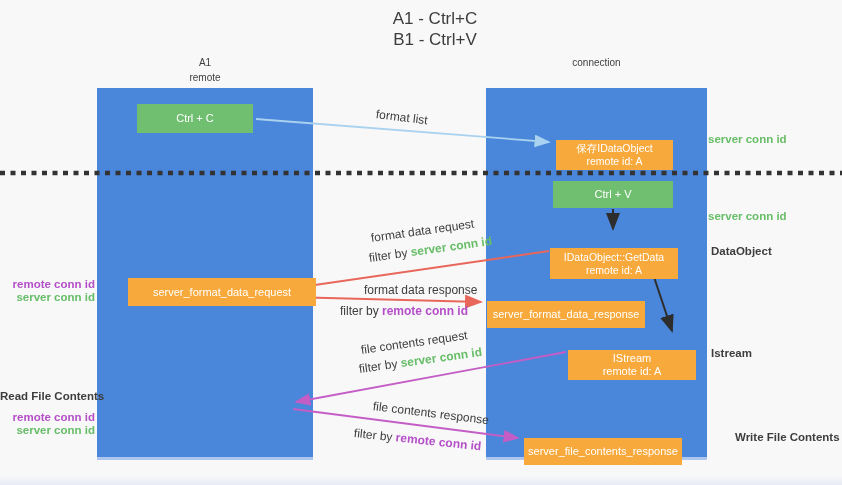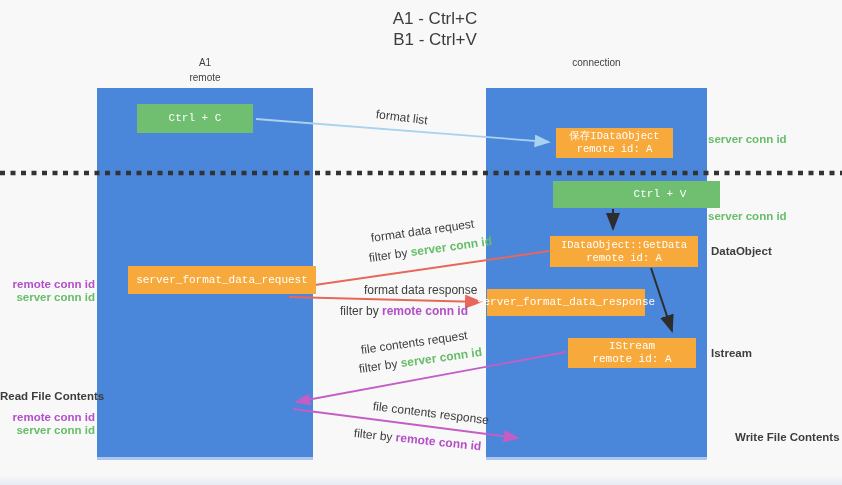--- a/index.html
+++ b/index.html
@@ -14,29 +14,29 @@
   .lane-a1{left:97px;width:216px;}
   .lane-b1{left:486px;width:221px;}
 
   .lane-header{position:absolute;top:55px;text-align:center;color:#3f3f3f;
                font-size:10px;line-height:15px;}
   .lh-a1{left:97px;width:216px;}
   .lh-b1{left:486px;width:221px;}
 
   svg.arrows{position:absolute;left:0;top:0;z-index:2;}
 
-  .node{position:absolute;z-index:3;display:flex;flex-direction:column;align-items:center;
-        justify-content:center;color:#fff;font-size:11px;line-height:13px;text-align:center;font-family:Liberation Mono, monospace;}
+  .node{position:absolute;z-index:3;display:flex;flex-direction:column;
+        justify-content:center;color:#fff;font-size:11px;line-height:13px;text-align:center;}
   .green{background:#70bf71;}
-  .orange{background:#f8a93c;}
+  .orange{background:#f8a93c;margin-top:12px;}
 
   .n-ctrl-c{left:137px;top:104px;width:116px;height:29px;}
   .n-save{left:556px;top:128px;width:117px;height:30px;font-size:10.5px;}
-  .n-ctrl-v{left:553px;top:181px;width:120px;height:27px;padding-left:47px;}
-  .n-getdata{left:550px;top:236px;width:148px;height:31px;font-size:10.5px;}
+  .n-ctrl-v{left:553px;top:181px;width:120px;height:27px;}
+  .n-getdata{left:550px;top:236px;width:128px;height:31px;font-size:10.5px;}
   .n-fmt-req{left:128px;top:266px;width:188px;height:28px;}
   .n-fmt-resp{left:487px;top:289px;width:158px;height:27px;}
   .n-istream{left:568px;top:338px;width:128px;height:30px;}
   .n-file-req{left:128px;top:392px;width:162px;height:27px;}
   .n-file-resp{left:524px;top:426px;width:158px;height:27px;}
 
   .side{position:absolute;z-index:3;font-size:11.5px;line-height:13px;white-space:nowrap;}
   .bold{font-weight:bold;}
   .c-green{color:#67bd68;}
   .c-purple{color:#b44fc8;}
@@ -119,20 +119,23 @@
   <div class="node orange n-fmt-resp">
     <div>server_format_data_response</div>
   </div>
 
   <div class="node orange n-istream">
     <div>IStream</div>
     <div>remote id: A</div>
   </div>
 
 
+  <div class="node orange n-file-resp">
+    <div>server_file_contents_response</div>
+  </div>
 
   <div class="side bold c-green" style="left:708px;top:133px;">server conn id</div>
   <div class="side bold c-green" style="left:708px;top:210px;">server conn id</div>
   <div class="side c-dark" style="left:711px;top:245px;">DataObject</div>
   <div class="side c-dark" style="left:711px;top:347px;">Istream</div>
   <div class="side c-dark" style="left:711px;top:431px;margin-left:24px;">Write File Contents</div>
 
   <div class="side bold c-purple right-block" style="top:278px;">remote conn id</div>
   <div class="side bold c-green right-block" style="top:291px;">server conn id</div>
   <div class="side c-dark right-block" style="top:390px;">Read File Contents</div>

